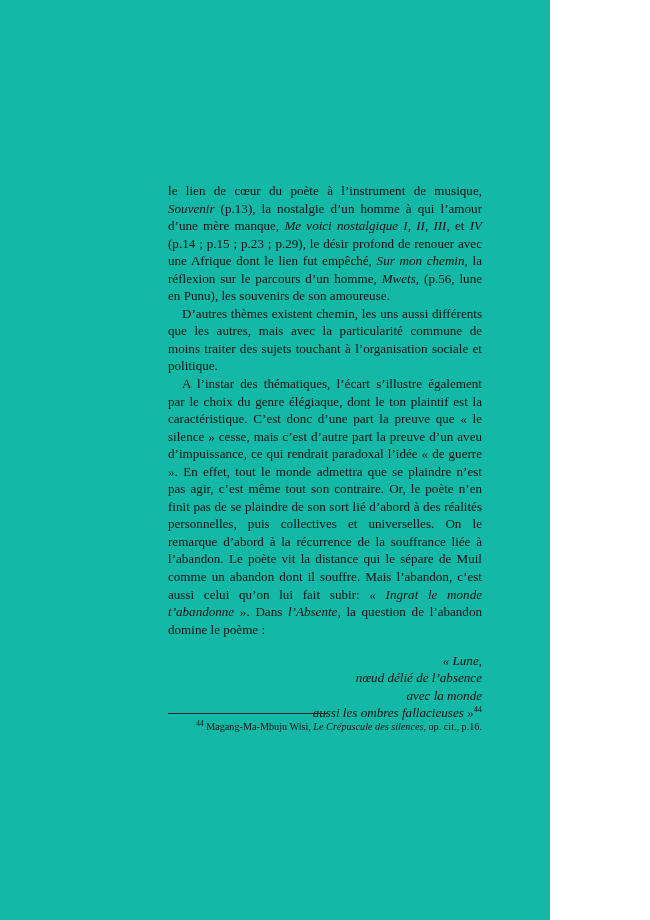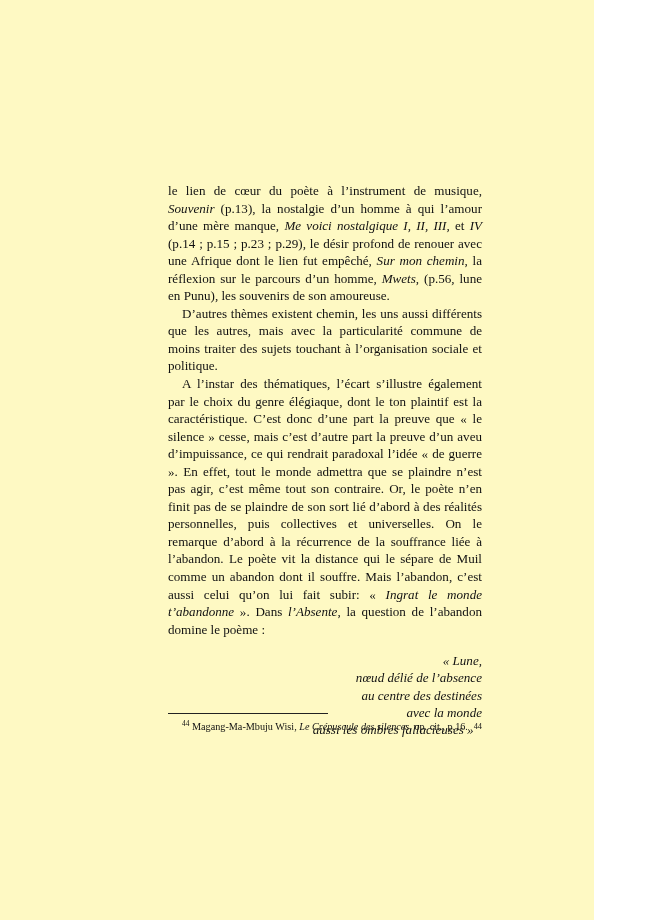--- a/index.html
+++ b/index.html
@@ -9,23 +9,23 @@
   body {
     width: 650px;
     height: 920px;
     background: #ffffff;
     font-family: "Liberation Serif", "DejaVu Serif", serif;
     color: #111111;
     overflow: hidden;
   }
   .page {
     position: relative;
-    width: 594px;
+    width: 550px;
     height: 920px;
-    background: #fef9c3;
+    background: #14b8a6;
   }
   .content {
     position: absolute;
     left: 168px;
     top: 182px;
     width: 314px;
   }
   p.body-par {
     margin: 0;
     font-size: 13.1px;
@@ -71,21 +71,21 @@
     width: 160px;
     height: 0;
     border: 0;
     border-top: 1px solid #222222;
     margin: 0 0 6px 0;
   }
   .footnote-text {
     margin: 0;
     font-size: 10.2px;
     line-height: 13px;
-    text-align: center;
+    text-align: right;
   }
   .footnote-text sup {
     font-size: 7.4px;
     vertical-align: super;
     line-height: 0;
   }
   .page-number {
     position: absolute;
     left: 0;
     top: 757px;
@@ -102,21 +102,20 @@
 
   <div class="content">
     <div>
         <p class="body-par">le lien de cœur du poète à l’instrument de musique, <span class="it">Souvenir</span> (p.13), la nostalgie d’un homme à qui l’amour d’une mère manque, <span class="it">Me voici nostalgique I, II, III,</span> et <span class="it">IV</span> (p.14 ; p.15 ; p.23 ; p.29), le désir profond de renouer avec une Afrique dont le lien fut empêché, <span class="it">Sur mon chemin</span>, la réflexion sur le parcours d’un homme, <span class="it">Mwets</span>, (p.56, lune en Punu), les souvenirs de son amoureuse.</p>
         <p class="body-par indented">D’autres thèmes existent chemin, les uns aussi différents que les autres, mais avec la particularité commune de moins traiter des sujets touchant à l’organisation sociale et politique.</p>
         <p class="body-par indented">A l’instar des thématiques, l’écart s’illustre également par le choix du genre élégiaque, dont le ton plaintif est la caractéristique. C’est donc d’une part la preuve que « le silence » cesse, mais c’est d’autre part la preuve d’un aveu d’impuissance, ce qui rendrait paradoxal l’idée « de guerre ». En effet, tout le monde admettra que se plaindre n’est pas agir, c’est même tout son contraire. Or, le poète n’en finit pas de se plaindre de son sort lié d’abord à des réalités personnelles, puis collectives et universelles.  On le remarque d’abord à la récurrence de la souffrance liée à l’abandon. Le poète vit la distance qui le sépare de Muil comme un abandon dont il souffre. Mais l’abandon, c’est aussi celui qu’on lui fait subir: « <span class="it">Ingrat le monde t’abandonne</span> ». Dans <span class="it">l’Absente</span>, la question de l’abandon domine le poème :</p>
       </div>
     <div class="poem">
         <span class="poem-line">« Lune,</span>
         <span class="poem-line">nœud délié de l’absence</span>
-        <span class="poem-line">au centre des destinées</span>
         <span class="poem-line">avec la monde</span>
         <span class="poem-line"><span>aussi les ombres fallacieuses »</span><sup class="fn-ref">44</sup></span>
       </div>
   </div>
 
   <div class="footnote-area">
     <hr class="footnote-rule">
     <p class="footnote-text"><sup>44</sup><span> Magang-Ma-Mbuju  Wisi, <span class="it">Le Crépuscule des silences</span>, op. cit., p.16.</span></p>
   </div>
 

